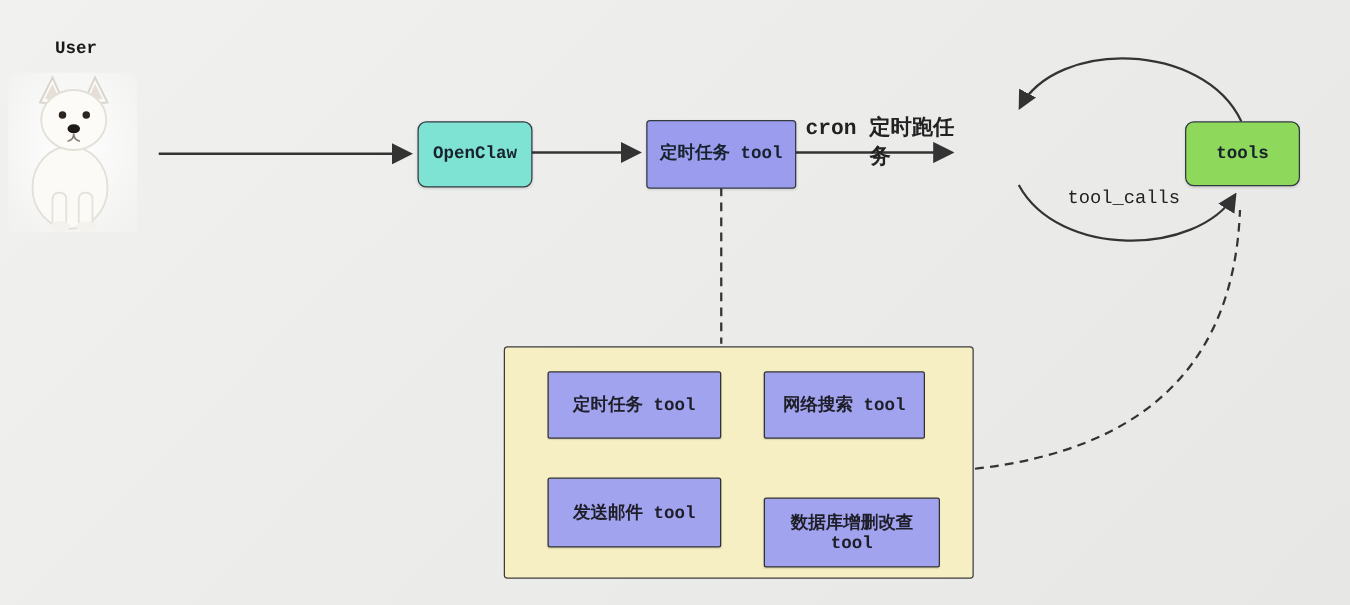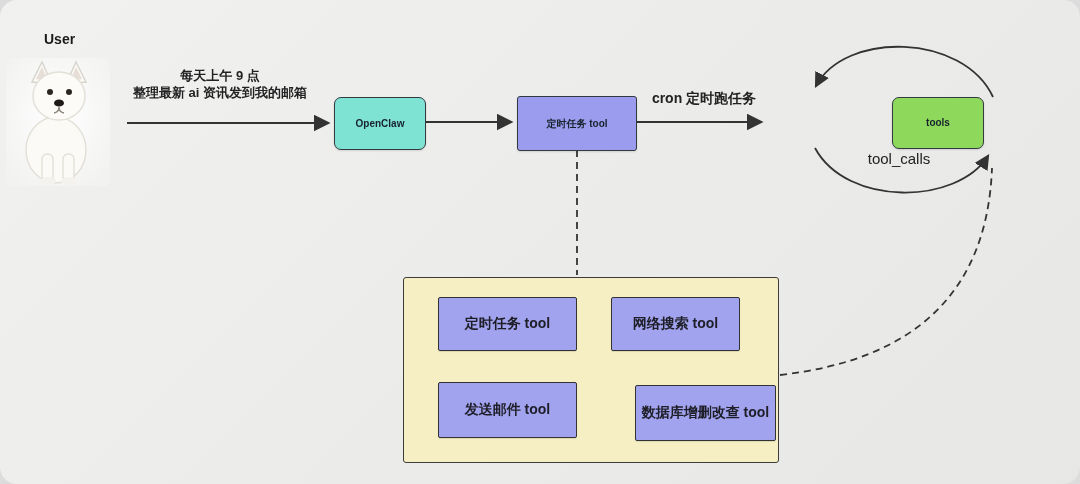--- a/index.html
+++ b/index.html
@@ -1,58 +1,57 @@
 <!DOCTYPE html>
 <html><head>
 <meta charset="utf-8">
 <style>
   html,body{margin:0;padding:0;background:#dcdcdc;}
   .stage{
     position:relative;width:1080px;height:484px;overflow:hidden;
     background:linear-gradient(135deg,#f1f1f0 0%,#ececeb 45%,#e7e7e6 100%);
-    font-family:Liberation Sans, sans-serif;
+    font-family:Liberation Mono, monospace;
     color:#1d1d1f;
-    border-radius:17px;
   }
   .abs{position:absolute;}
   svg.wires{position:absolute;left:0;top:0;width:1080px;height:484px;z-index:1;pointer-events:none;}
   .node{
     position:absolute;z-index:2;display:flex;align-items:center;justify-content:center;
     border:1.7px solid #323a40;border-radius:7px;
-    font-size:10px;font-weight:600;color:#17222d;
+    font-size:14px;font-weight:600;color:#17222d;
     box-shadow:0 1px 2px rgba(0,0,0,0.12);
     text-align:center;line-height:1.15;
   }
   .node-openclaw{left:334px;top:97px;width:90px;height:51px;background:#7fe3d4;}
   .node-scheduler{left:517px;top:96px;width:118px;height:53px;background:#9c9cee;border-radius:3px;}
   .node-llm{left:767px;top:97px;width:90px;height:50px;background:#87dde6;}
-  .node-tools{left:892px;top:97px;width:90px;height:50px;background:#8ed95c;}
+  .node-tools{left:948px;top:97px;width:90px;height:50px;background:#8ed95c;}
   .user-label{left:44px;top:31px;font-size:14px;font-weight:600;color:#1a1a1a;z-index:2;}
   .request-text{
     left:116px;top:67px;width:208px;z-index:2;text-align:center;
     font-size:13px;line-height:17px;font-weight:600;color:#222;
   }
   .edge-label{z-index:2;text-align:center;font-weight:600;color:#222;}
-  .cron-label{left:640px;top:90px;width:128px;font-size:14px;}
+  .cron-label{left:640px;top:90px;width:128px;font-size:17px;}
   .toolcalls-label{left:854px;top:150px;width:90px;font-size:15px;font-weight:500;}
   .toolbox{
     left:403px;top:277px;width:376px;height:186px;z-index:2;
     background:#f6efc4;border:1.7px solid #3c3c3c;border-radius:3px;
     box-sizing:border-box;
   }
   .tool-item{
     position:absolute;display:flex;align-items:center;justify-content:center;
     background:#a2a3ee;border:1.6px solid #323232;border-radius:2px;
     font-size:14px;font-weight:600;color:#1e1e28;text-align:center;
     box-shadow:0 1px 1px rgba(0,0,0,0.10);
   }
   .ti-0{left:34px;top:19px;width:137px;height:52px;}
   .ti-1{left:207px;top:19px;width:127px;height:52px;}
   .ti-2{left:34px;top:104px;width:137px;height:54px;}
-  .ti-3{left:207px;top:107px;width:139px;height:54px;margin-left:24px;}
+  .ti-3{left:207px;top:120px;width:139px;height:54px;}
   .dog{left:6px;top:58px;width:104px;height:128px;z-index:2;}
   .watermark{
     right:6px;top:431px;z-index:3;
     font-size:25px;font-weight:600;letter-spacing:1px;color:#ffffff;
     text-shadow:2px 2px 2px rgba(60,60,60,0.55), -1px -1px 1px rgba(255,255,255,0.6);
     white-space:nowrap;
   }
 </style>
 </head>
 <body>
@@ -105,24 +104,20 @@
     <circle cx="63" cy="34" r="3" fill="#2b2520"></circle>
     <ellipse cx="53" cy="45" rx="5" ry="3.6" fill="#1e1a17"></ellipse>
     <path d="M53,49 Q53,54 48,55 M53,49 Q53,54 58,55" stroke="#8a8378" stroke-width="1.4" fill="none"></path>
 
     <rect x="36" y="96" width="11" height="28" rx="5" fill="#fbfaf6" stroke="#e3e0d8" stroke-width="1.4"></rect>
     <rect x="57" y="96" width="11" height="28" rx="5" fill="#fbfaf6" stroke="#e3e0d8" stroke-width="1.4"></rect>
     <ellipse cx="42" cy="123" rx="8" ry="4" fill="#f4f2ec"></ellipse>
     <ellipse cx="63" cy="123" rx="8" ry="4" fill="#f4f2ec"></ellipse>
   </svg>
 
-  <div class="abs request-text">
-    <div>每天上午 9 点</div>
-    <div>整理最新 ai 资讯发到我的邮箱</div>
-  </div>
 
   <div class="node node-openclaw">OpenClaw</div>
   <div class="node node-scheduler">定时任务 tool</div>
   <div class="node node-tools">tools</div>
 
   <div class="abs edge-label cron-label">cron 定时跑任务</div>
   <div class="abs edge-label toolcalls-label">tool_calls</div>
 
   <div class="abs toolbox">
     <div class="tool-item ti-0">定时任务 tool</div>

